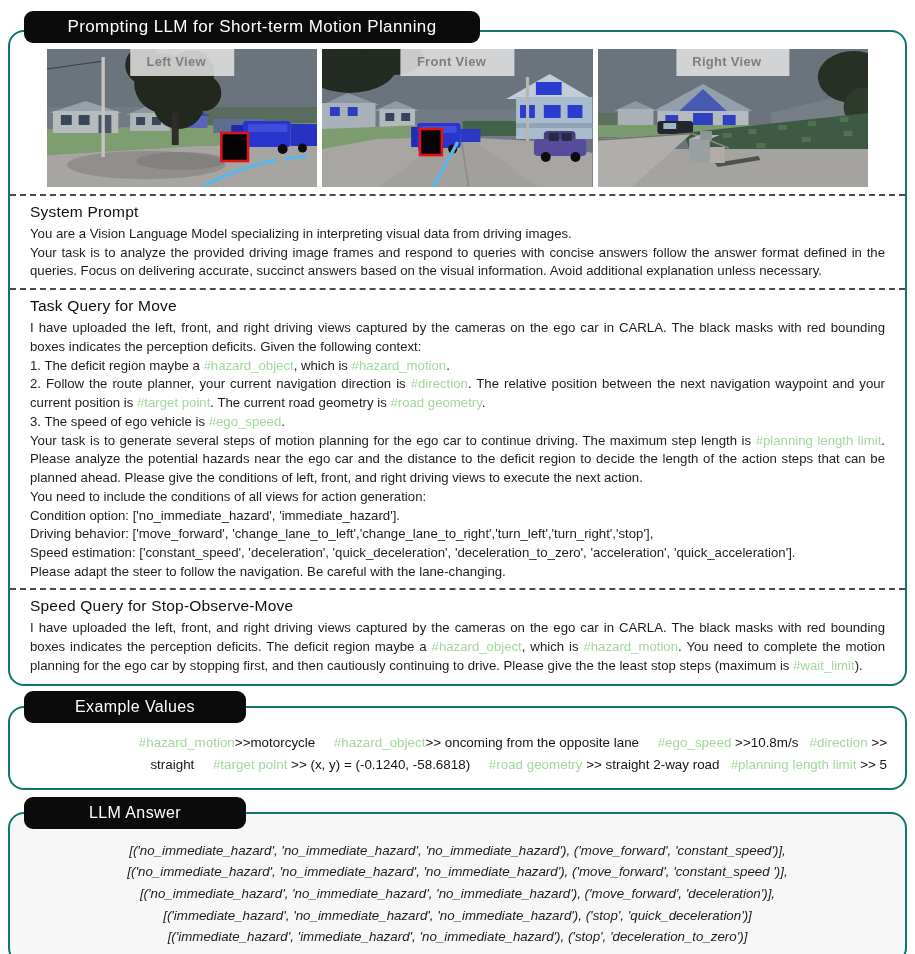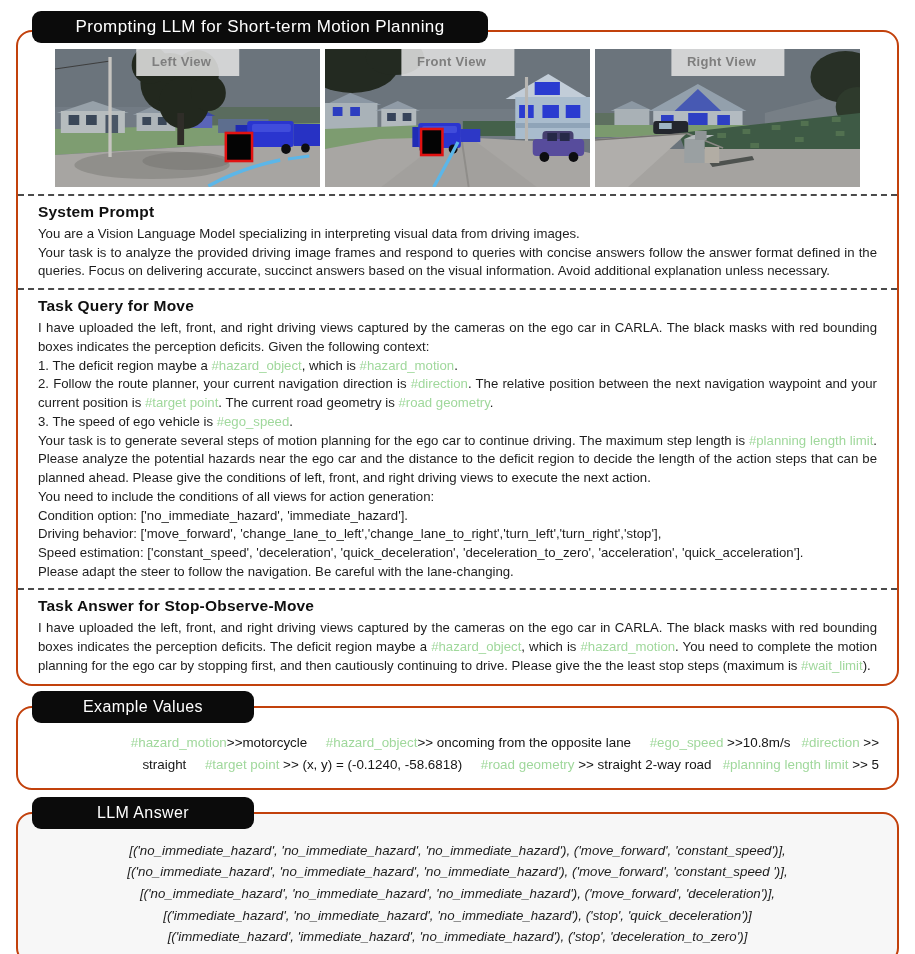--- a/index.html
+++ b/index.html
@@ -14,22 +14,22 @@
   body{
     width:915px;height:954px;overflow:hidden;
     font-family:"Liberation Sans","DejaVu Sans",sans-serif;
     color:var(--ink);
   }
   .page{position:relative;width:915px;height:954px;}
 
   
   .panel{
     position:relative;
-    margin:0 16px;
-    border:2px solid #c2410c;
+    margin:0 8px;
+    border:2px solid #0f766e;
     border-radius:16px;
     background:#ffffff;
   }
   .main-panel{margin-top:30px;padding:0 0 8px 0;}
   .example-panel{margin-top:20px;padding:24px 18px 12px 18px;}
   .answer-panel{margin-top:22px;padding:26px 18px 14px 18px;background:var(--answer_bg);}
 
   
   .pill{
     position:absolute;
@@ -65,21 +65,21 @@
   
   .sep{
     height:0;
     border-top:2px dashed #4a4a4a;
     margin:7px 0;
   }
 
   
   .panel-content{padding:0 20px;}
   .prompt-section h3{
-    font-size:15.5px;font-weight:bold;color:#101010;
+    font-size:15.5px;font-weight:normal;color:#101010;
     margin:5px 0 4px 0;letter-spacing:.2px;
   }
   .prompt-section p.body{
     font-size:13.2px;line-height:1.42;
     text-align:justify;
     color:#1d1d1d;
   }
   .tok{color:var(--token_green);}
 
   
@@ -261,21 +261,21 @@
       <p class="body"><span>You need to include the conditions of all views for action generation:</span></p>
       <p class="body"><span>Condition option: ['no_immediate_hazard', 'immediate_hazard'].</span></p>
       <p class="body"><span>Driving behavior: ['move_forward', 'change_lane_to_left','change_lane_to_right','turn_left','turn_right','stop'],</span></p>
       <p class="body"><span>Speed estimation: ['constant_speed', 'deceleration', 'quick_deceleration', 'deceleration_to_zero', 'acceleration', 'quick_acceleration'].</span></p>
       <p class="body"><span>Please adapt the steer to follow the navigation. Be careful with the lane-changing.</span></p>
     </div>
 
     <div class="sep"></div>
 
     <div class="panel-content prompt-section">
-      <h3>Task Answer for Stop-Observe-Move</h3>
+      <h3>Speed Query for Stop-Observe-Move</h3>
       <p class="body"><span>I have uploaded the left, front, and right driving views captured by the cameras on the ego car in CARLA. The black masks with red bounding boxes indicates the perception deficits. The deficit region maybe a </span><span class="tok">#hazard_object</span><span>, which is </span><span class="tok">#hazard_motion</span><span>. You need to complete the motion planning for the ego car by stopping first, and then cautiously continuing to drive. Please give the the least stop steps (maximum is </span><span class="tok">#wait_limit</span><span>).</span></p>
     </div>
   </div>
 
   <div class="panel example-panel">
     <div class="pill small-pill">
       <span>Example Values</span>
     </div>
     <div class="example-line"><span class="tok">#hazard_motion</span><span>&gt;&gt;motorcycle</span><span>     </span><span class="tok">#hazard_object</span><span>&gt;&gt; oncoming from the opposite lane</span><span>     </span><span class="tok">#ego_speed</span><span> &gt;&gt;10.8m/s</span><span>   </span><span class="tok">#direction</span><span> &gt;&gt;</span></div>
     <div class="example-line"><span>straight</span><span>     </span><span class="tok">#target point</span><span> &gt;&gt; (x, y) = (-0.1240, -58.6818)</span><span>     </span><span class="tok">#road geometry</span><span> &gt;&gt; straight 2-way road</span><span>   </span><span class="tok">#planning length limit</span><span> &gt;&gt; 5</span></div>

